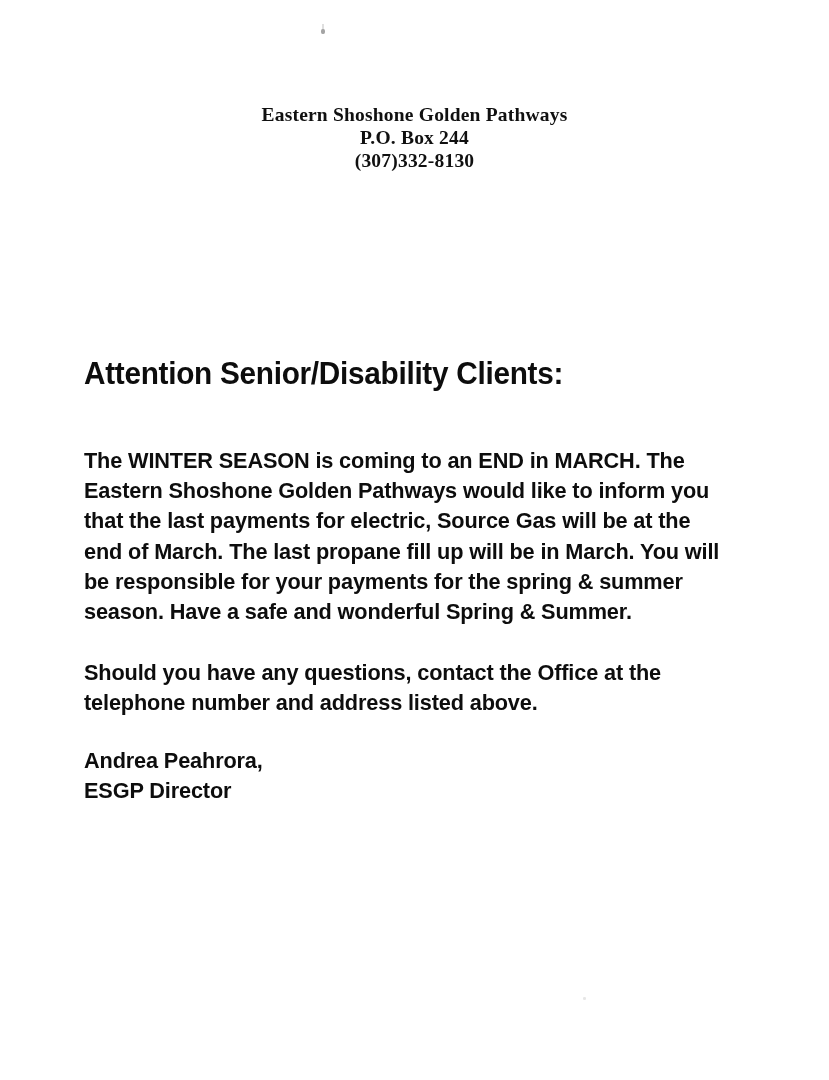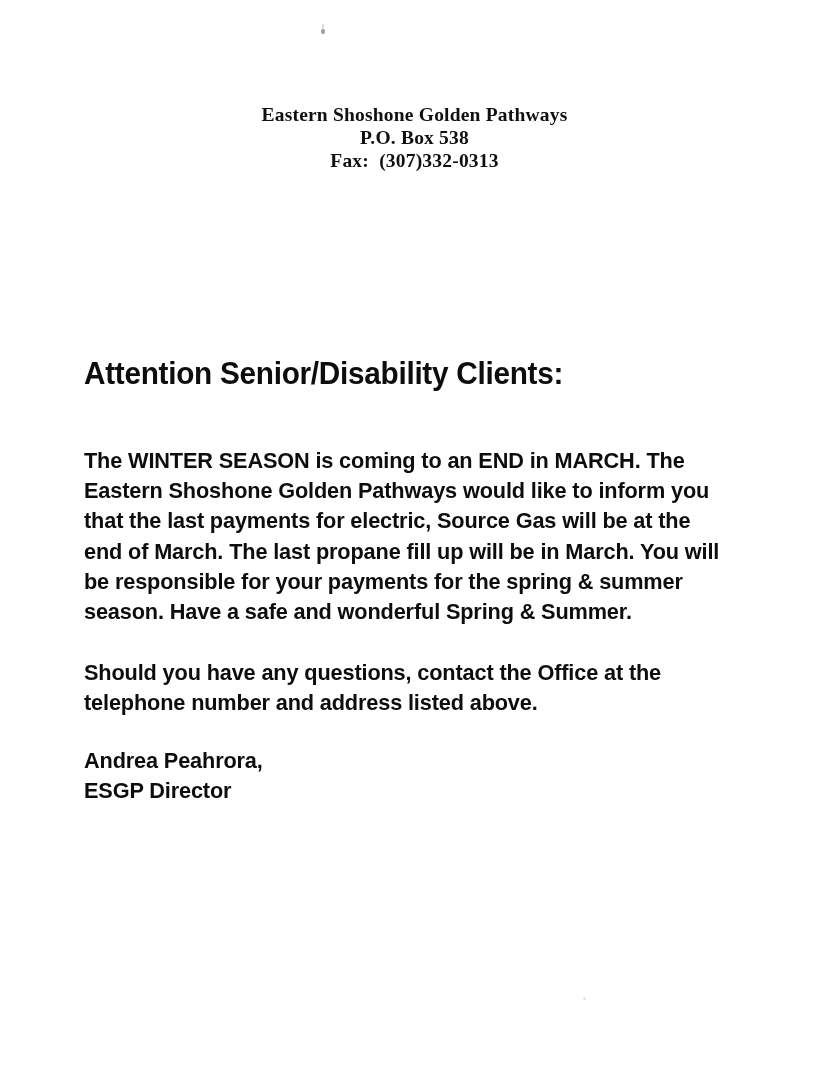--- a/index.html
+++ b/index.html
@@ -114,22 +114,22 @@
     opacity: 0.55;
   }
 </style>
 </head>
 <body>
 
 <div class="page">
 
   <div class="letterhead">
     <div class="lh-line">Eastern Shoshone Golden Pathways</div>
-    <div class="lh-line">P.O. Box 538</div>
-    <div class="lh-line">Fax:  (307)332-0313</div>
+    <div class="lh-line">P.O. Box 244</div>
+    <div class="lh-line">(307)332-8130</div>
   </div>
 
   <div class="heading">Attention Senior/Disability Clients:</div>
 
   <div class="body-block" id="para-main">
     <p>The WINTER SEASON is coming to an END in MARCH. The Eastern Shoshone Golden Pathways would like to inform you that the last payments for electric, Source Gas will be at the end of March. The last propane fill up will be in March. You will be responsible for your payments for the spring &amp; summer season. Have a safe and wonderful Spring &amp; Summer.</p>
   </div>
 
   <div class="body-block" id="para-contact">
     <p>Should you have any questions, contact the Office at the telephone number and address listed above.</p>

